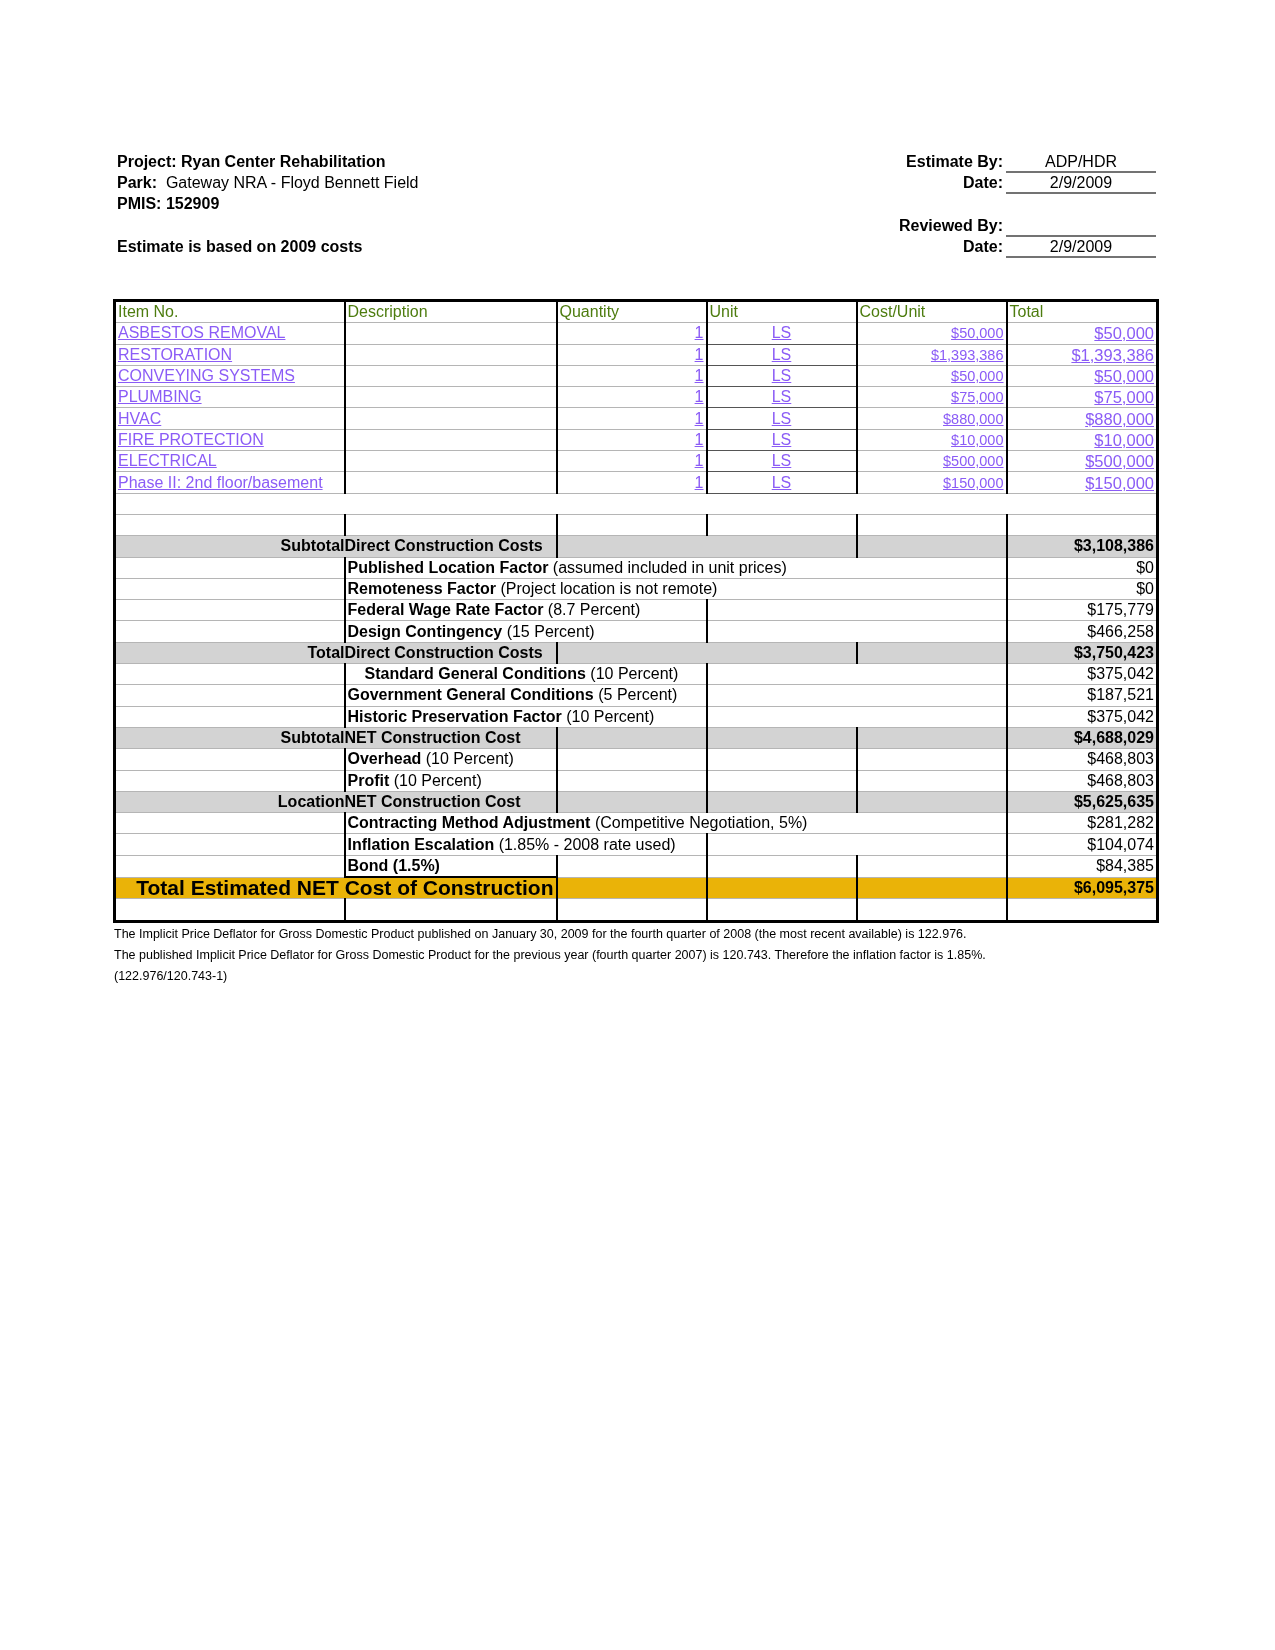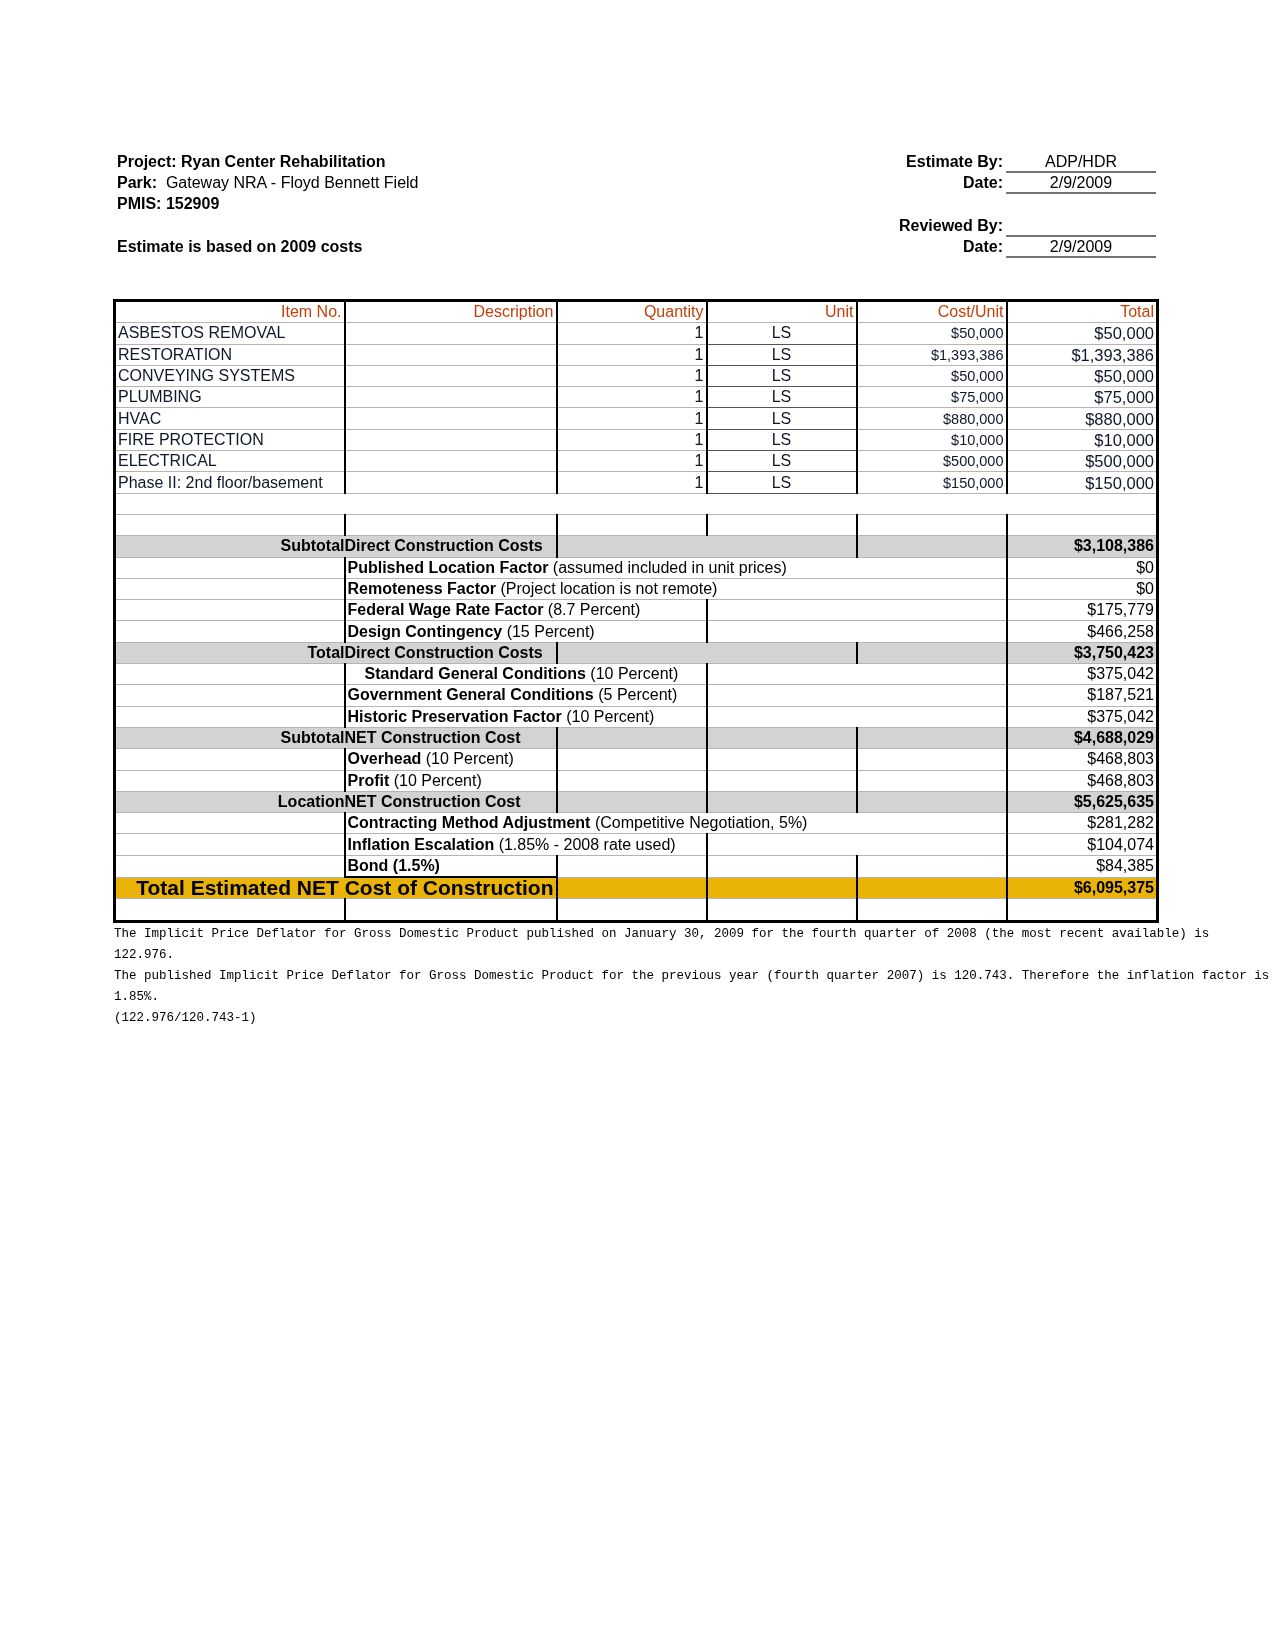--- a/index.html
+++ b/index.html
@@ -6,35 +6,35 @@
   body { width:1275px; height:1650px; position:relative; font-family:"Liberation Sans", sans-serif; color:#000; }
   .hdr { position:absolute; font-size:16px; line-height:21px;text-align:right; }
   .hdr b { font-weight:bold; }
   .lbl { position:absolute; font-size:16px; font-weight:bold; text-align:right; width:200px; line-height:21px; }
   .val { position:absolute; font-size:16px; text-align:center; width:150px; line-height:19px; border-bottom:2px solid #737373; }
 
   table.est { position:absolute; left:113px; top:299px; width:1043px; border-collapse:collapse; table-layout:fixed; border:3px solid #000; }
   table.est td { height:20.3px; padding:0 2px; font-size:16px; line-height:20px; white-space:nowrap; overflow:visible; border-bottom:1px solid #b5b5b5; }
   col.c1 { width:230px; } col.c2 { width:212px; } col.c3 { width:150px; } col.c4 { width:150px; } col.c5 { width:150px; } col.c6 { width:151px; }
   .vl { border-right:2px solid #000; }
-  .head td { text-align:right; border-bottom:2px solid #000; color:#c2410c; }
-  .item td { color:#0f172a; font-size:15.5px; }
+  .head td { text-align:left; border-bottom:2px solid #000; color:#4d7c0f; }
+  .item td { color:#8b5cf6; font-size:15.5px;text-decoration:underline; }
   .item td.qty { text-align:right; }
   .item td.unit { text-align:center; border-bottom:1px solid #555; }
   .item td.cost { text-align:right; font-size:14.5px; }
   .item td.tot { text-align:right; font-size:16.5px; }
   .grey td { background:#d3d3d3; }
   .sum td.lab { text-align:right; font-weight:bold; }
   .sum td.amt { text-align:right; font-weight:bold; }
   .fac td.amt { text-align:right; }
   .grand td { background:#eab308; height:26px; }
   .grand td.big { font-size:21px; font-weight:bold; text-align:right; }
   .grand td.amt { text-align:right; font-weight:bold; }
   .spacer td { height:20px; }
-  .notes { position:absolute; left:114px; top:924px; font-size:12.5px; line-height:21px;font-family:Liberation Mono, monospace; }
+  .notes { position:absolute; left:114px; top:924px; font-size:12.5px; line-height:21px; }
 </style>
 </head>
 <body>
 
 <div class="hdr" style="left:117px; top:151px;">
   <b>Project:</b>
   <b>Ryan Center Rehabilitation</b>
 </div>
 <div class="hdr" style="left:117px; top:172px;">
   <b>Park:</b>&nbsp;

